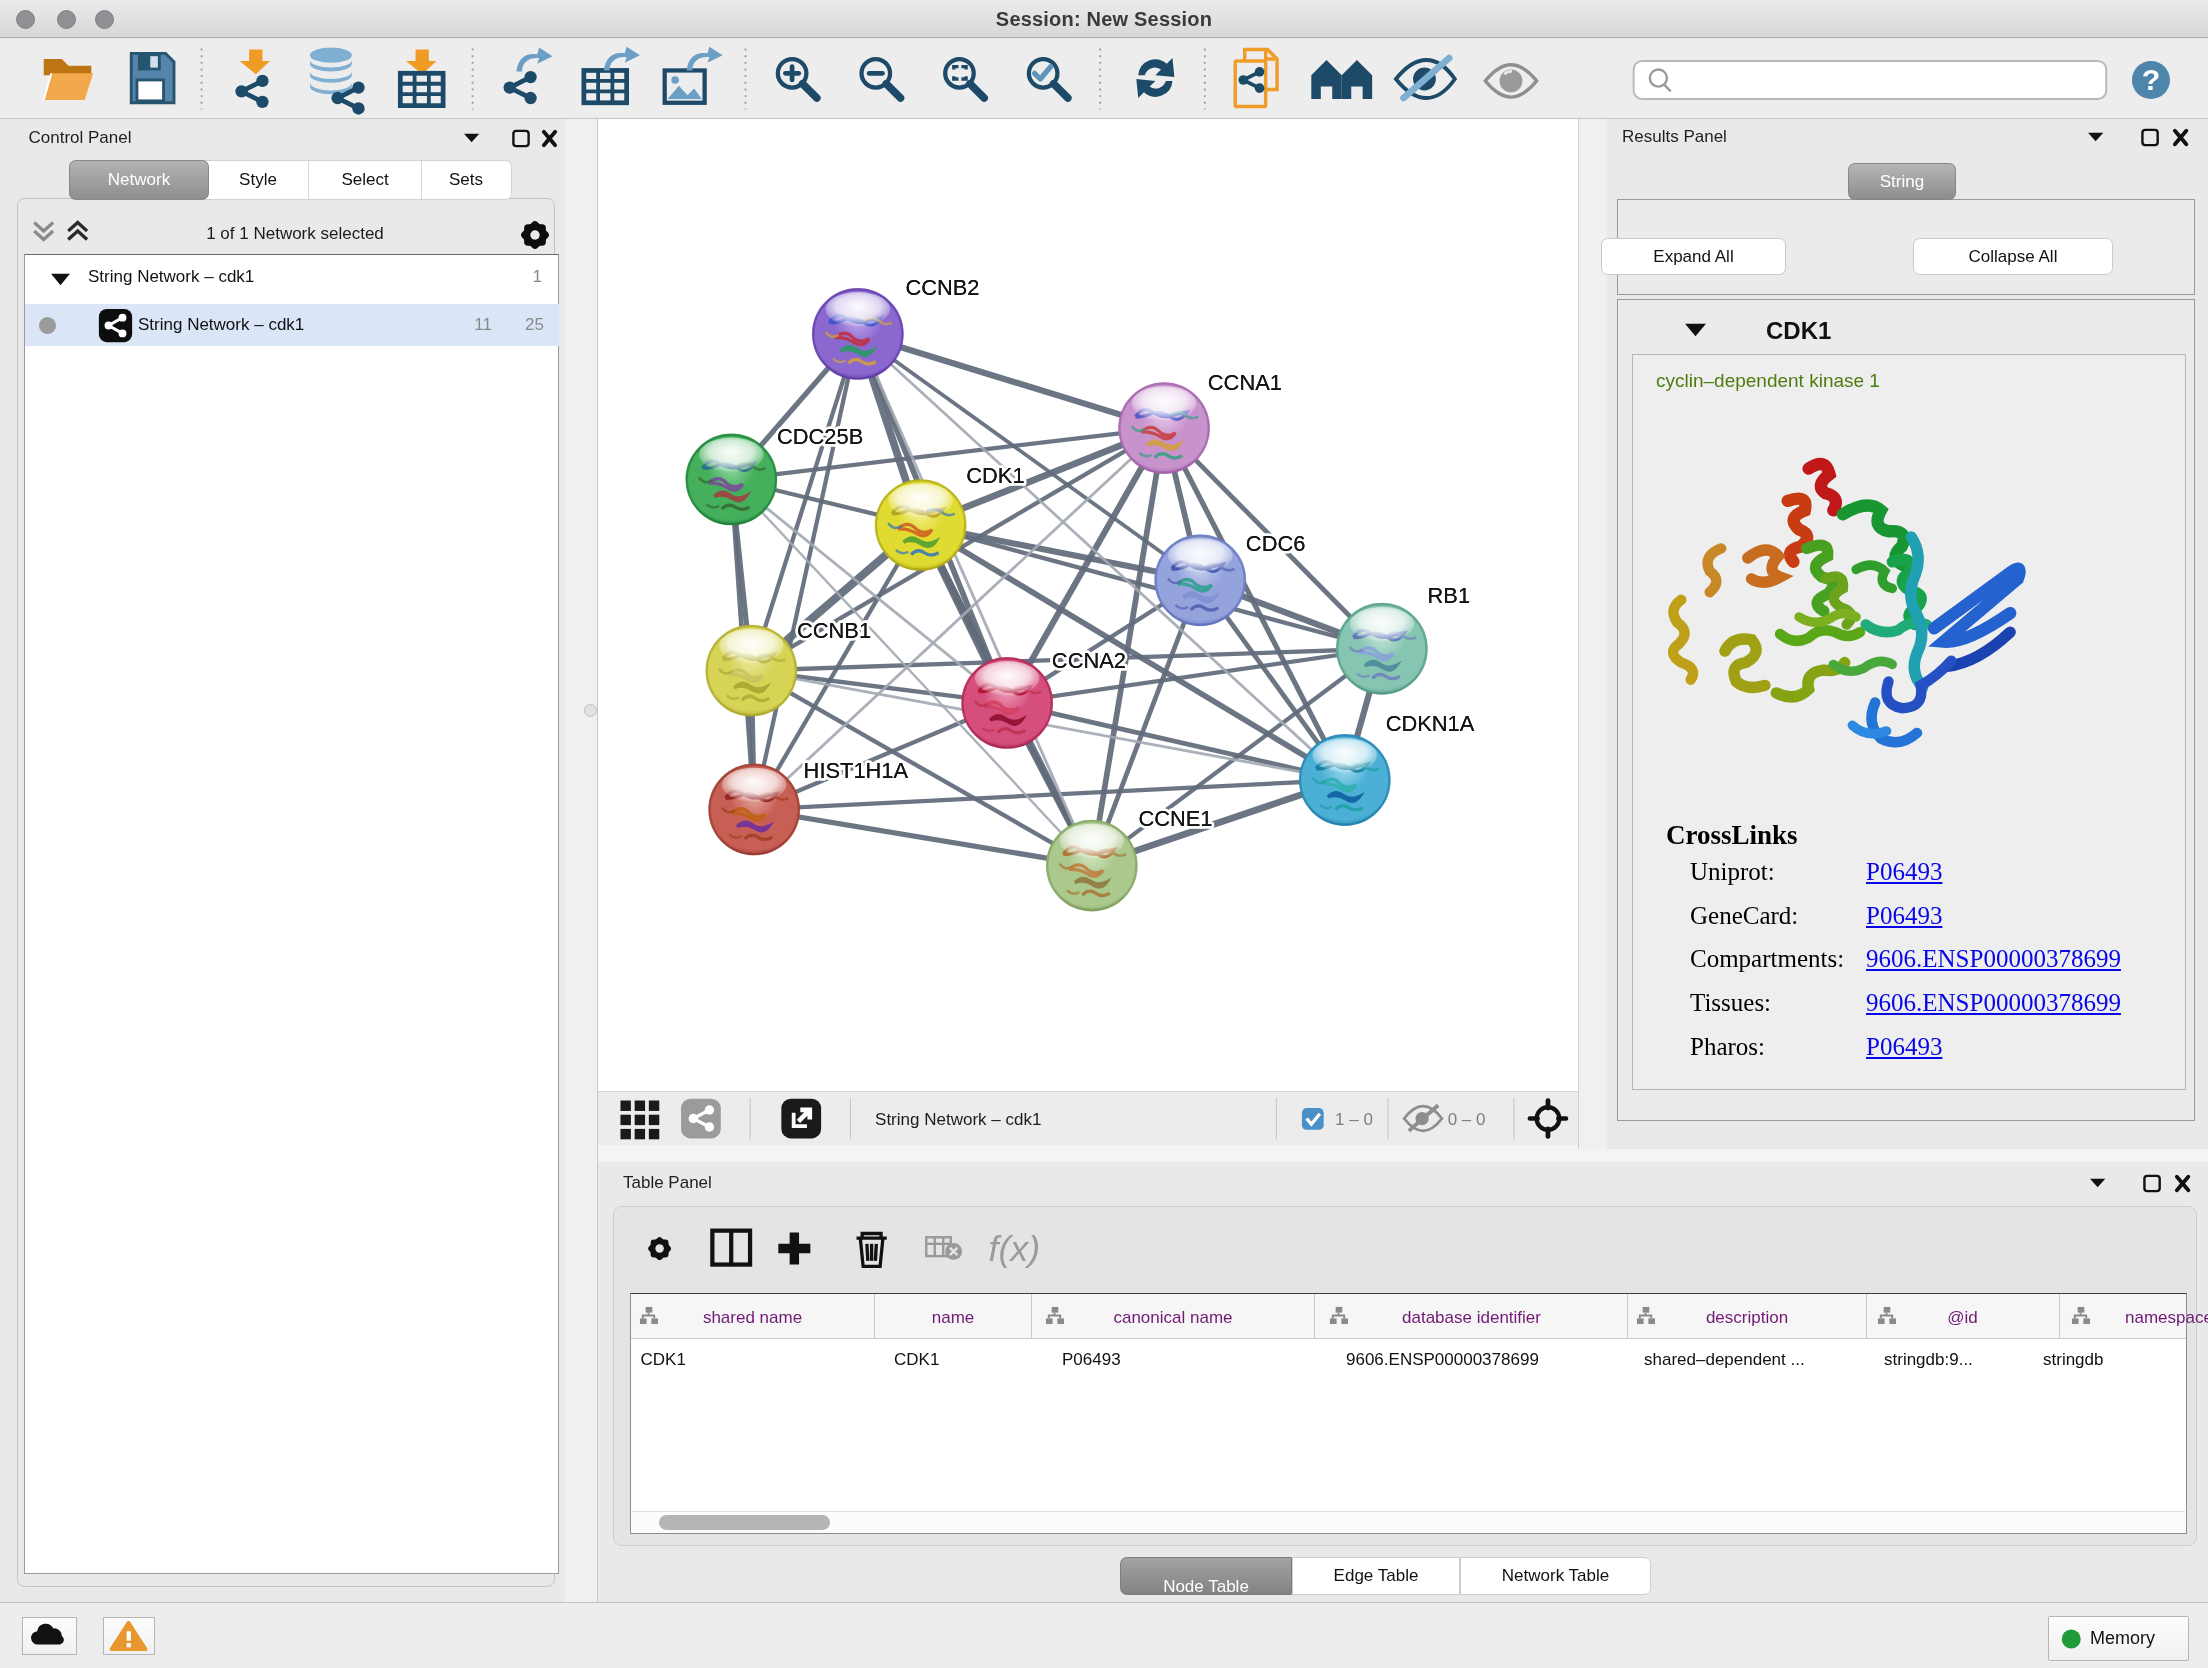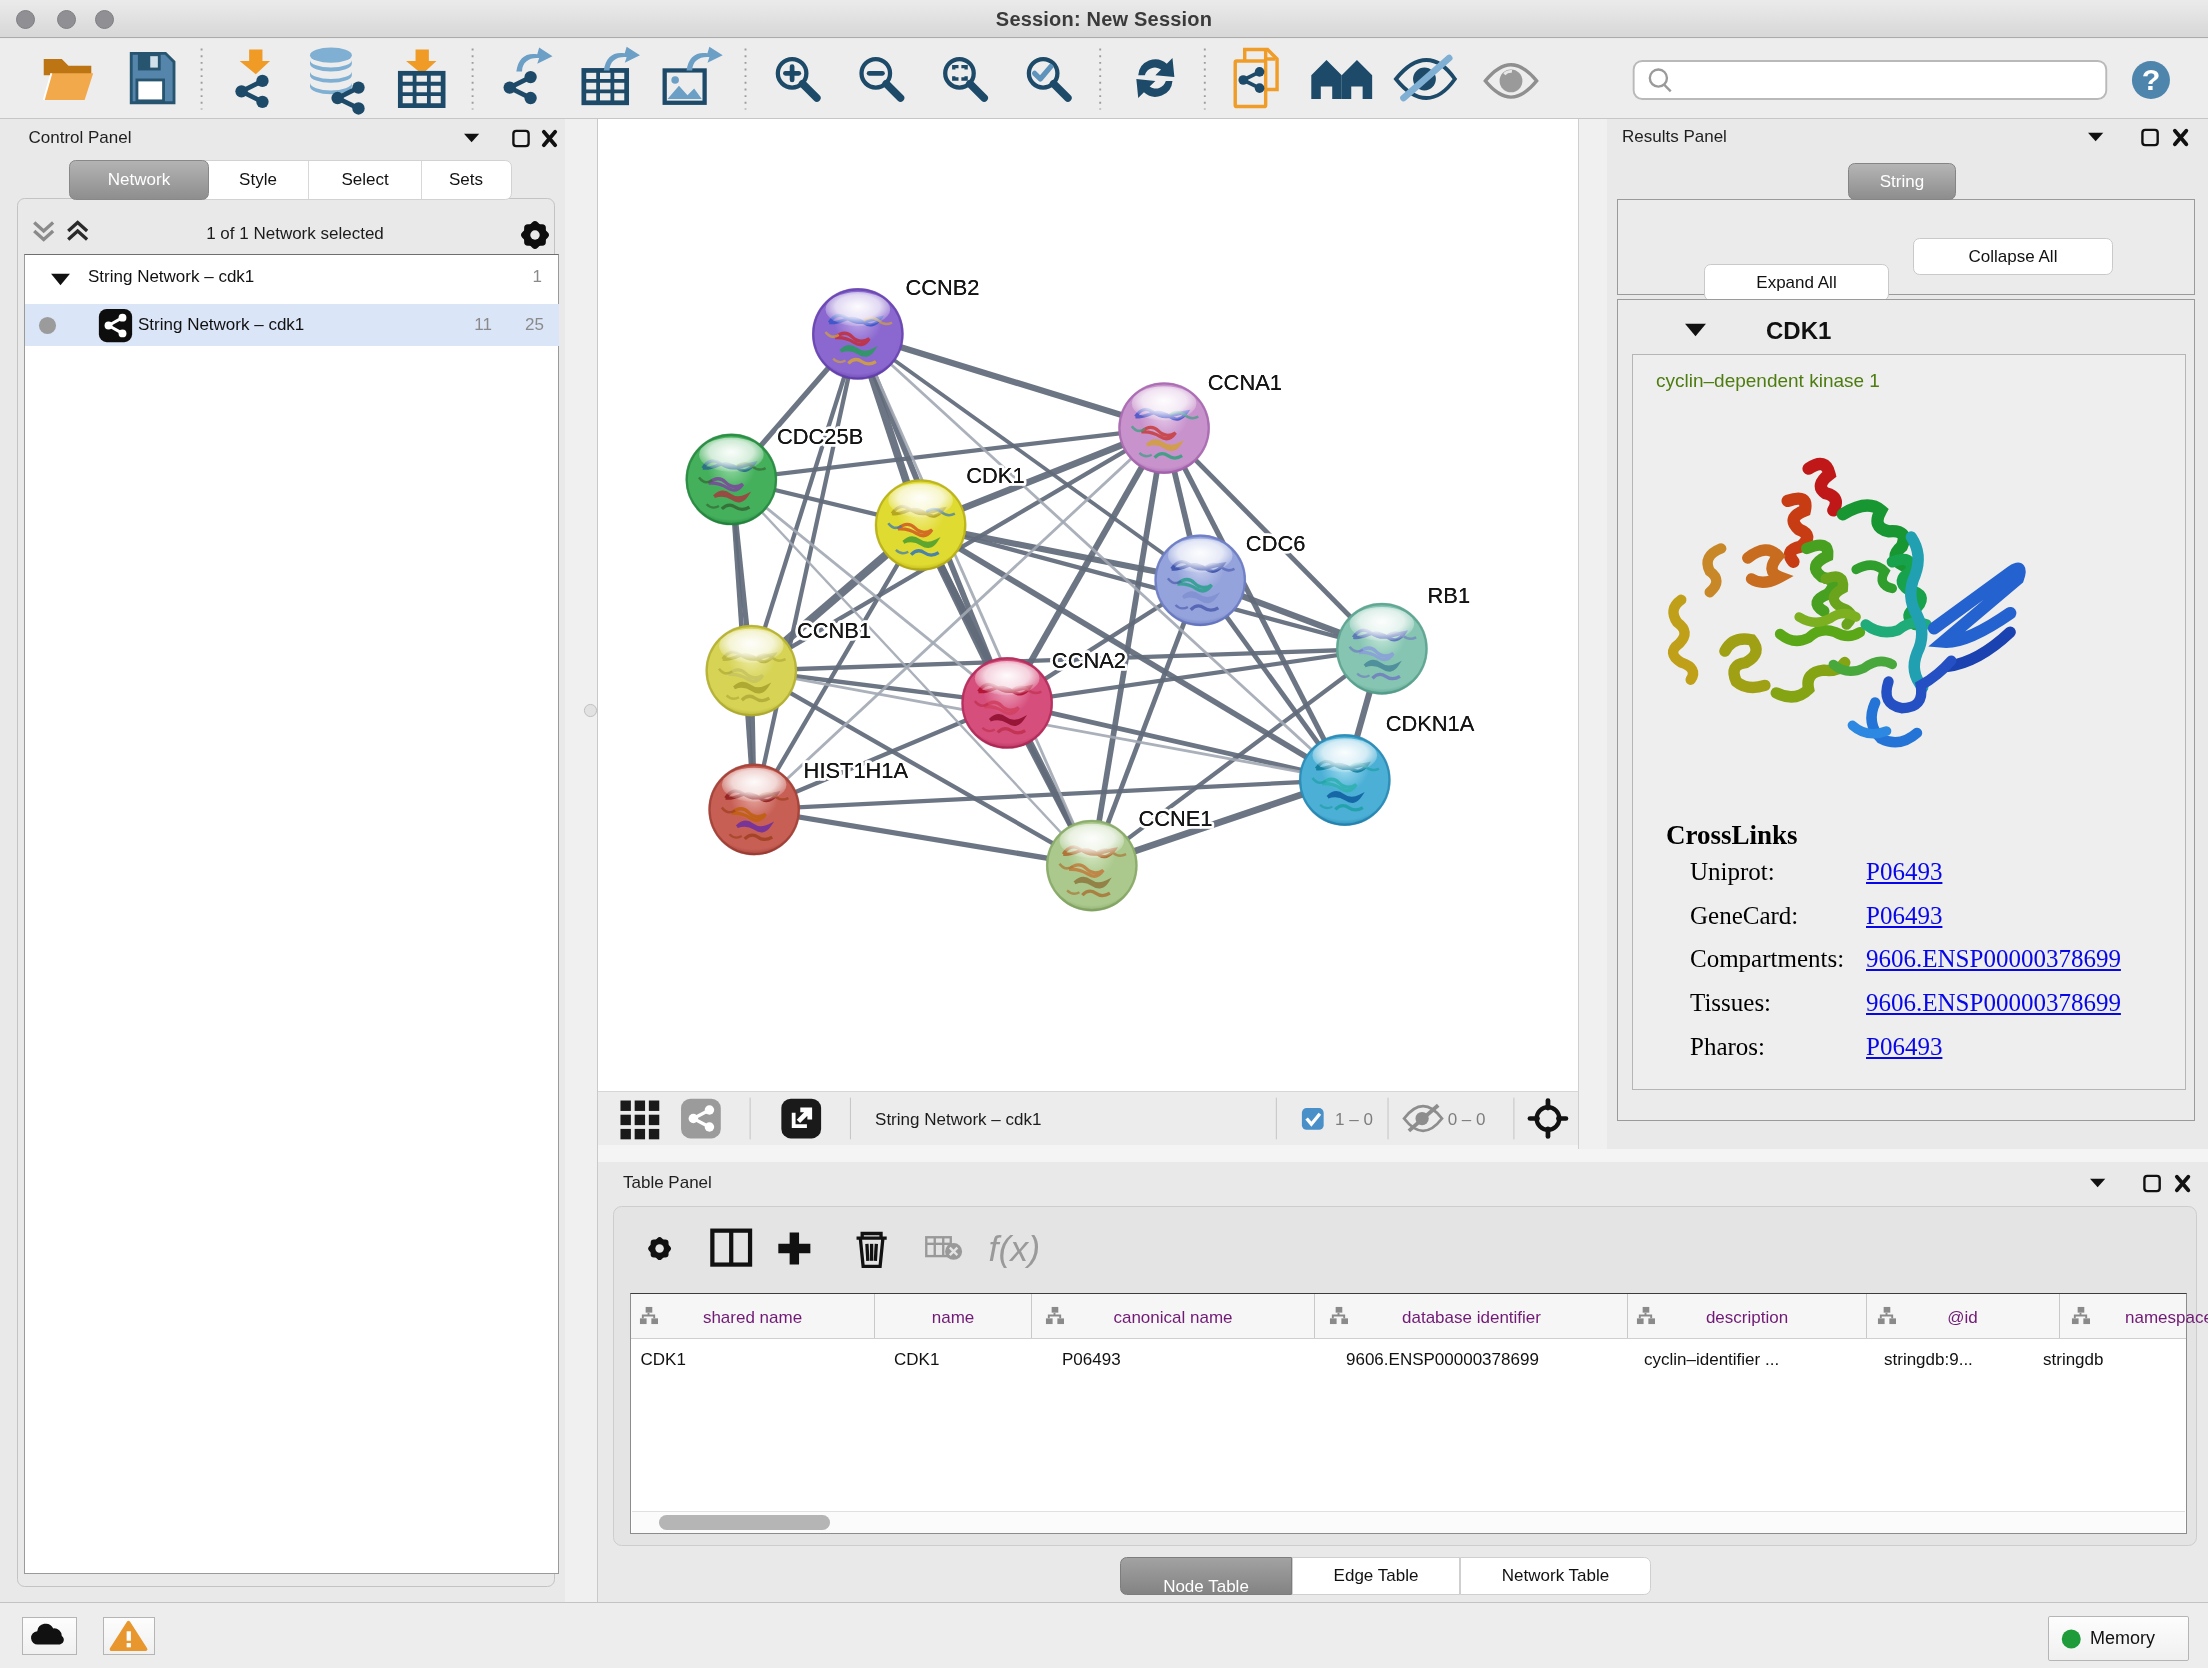--- a/index.html
+++ b/index.html
@@ -613,21 +613,21 @@
 <div id="rsplit" class="abs"></div>
 <div id="rpanel" class="abs"></div>
 <div class="ptitle abs" style="left:1622px;top:127px;">Results Panel</div>
 <svg class="abs" style="left:2088px;top:127px;" width="105" height="21" viewBox="0 0 110 22">
   <polygon points="0,6 16,6 8,15" fill="#111"></polygon>
   <rect x="57" y="3" width="16" height="16" rx="3" fill="none" stroke="#111" stroke-width="2.5"></rect>
   <path d="M91 4 L103 18 M103 4 L91 18" stroke="#111" stroke-width="4" stroke-linecap="round"></path>
 </svg>
 <div id="stringtab">String</div>
 <div id="rp-box1"></div>
-<div class="wbtn" style="left:1704px;top:238px;width:185px;line-height:35px;margin-top:26px;">Expand All</div>
+<div class="wbtn" style="left:1601px;top:238px;width:185px;line-height:35px;">Expand All</div>
 <div class="wbtn" style="left:1913px;top:238px;width:200px;line-height:35px;">Collapse All</div>
 <div id="rp-box2"></div>
 <svg class="abs" style="left:1683px;top:321px;" width="25" height="19" viewBox="0 0 26 20">
     <polygon points="2,3 24,3 13,16" fill="#111"></polygon>
   </svg>
 <div class="abs" style="left:1766px;top:317px;font-size:24px;font-weight:bold;color:#111;">CDK1</div>
 <div id="rp-inner"></div>
 <div class="abs" style="left:1656px;top:370px;font-size:19px;color:#4d7c0f;">cyclin–dependent kinase 1</div>
 <svg class="abs" style="left:1666px;top:455px;" width="367" height="301" viewBox="0 0 386 316" fill="none" stroke-linecap="round">
   <path d="M150 14 q18 -12 22 6 q-16 12 -4 20 q16 4 8 18" stroke="#c01818" stroke-width="13"></path>
@@ -768,21 +768,21 @@
         <rect x="1" y="13" width="7" height="6"></rect>
         <rect x="13" y="13" width="7" height="6"></rect>
         <path d="M10 7 v3 M4 13 v-3 h12 v3" stroke="#8a8a8a" stroke-width="2" fill="none"></path>
       </g>
     </svg>
   <div class="trow">
     <span class="abs" style="left:9.5px;top:11.4px;">CDK1</span>
     <span class="abs" style="left:263px;top:11.4px;">CDK1</span>
     <span class="abs" style="left:431px;top:11.4px;">P06493</span>
     <span class="abs" style="left:715px;top:11.4px;">9606.ENSP00000378699</span>
-    <span class="abs" style="left:1013px;top:11.4px;">cyclin–identifier ...</span>
+    <span class="abs" style="left:1013px;top:11.4px;">shared–dependent ...</span>
     <span class="abs" style="left:1253px;top:11.4px;">stringdb:9...</span>
     <span class="abs" style="left:1412px;top:11.4px;">stringdb</span>
   </div>
   <div id="hscroll">
       <div id="hthumb"></div>
     </div>
 </div>
 <div id="ttabs">
   <div class="sel first" style="width:172px;text-align:center;padding:11px;">Node Table</div>
   <div style="width:168px;text-align:center;padding:0;">Edge Table</div>

